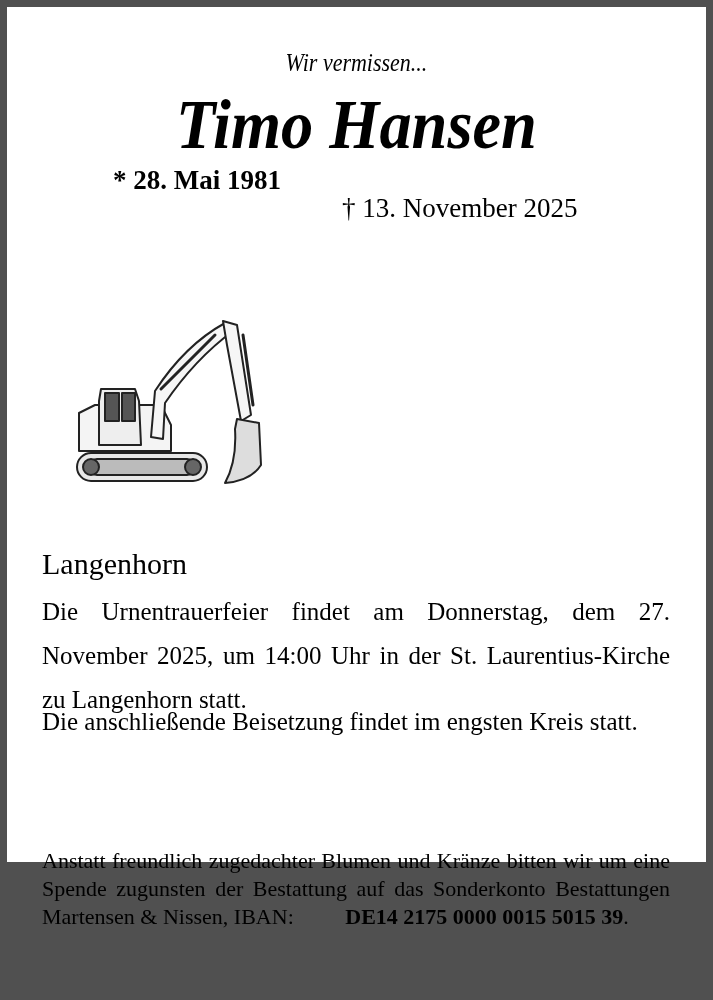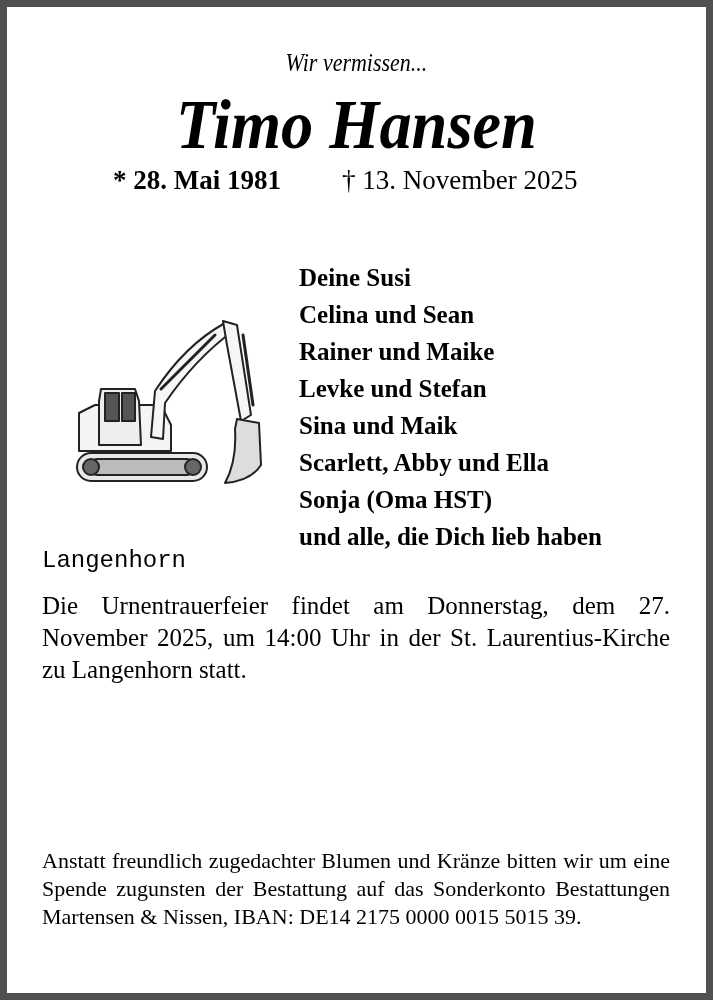--- a/index.html
+++ b/index.html
@@ -1,55 +1,45 @@
 <!DOCTYPE html>
 <html><head>
 <meta charset="utf-8">
 <style>
   html, body { margin:0; padding:0; }
   body { width:713px; height:1000px; background:#505050; position:relative; overflow:hidden;
          font-family:"Liberation Serif", "DejaVu Serif", serif; color:#000; }
-  .card { position:absolute; left:7px; top:7px; width:699px; height:986px; background:#fff; }
+  .card { position:absolute; left:7px; top:7px; width:699px; height:855px; background:#fff; }
   .abs { position:absolute; white-space:nowrap; }
   .intro { left:0; width:699px; top:42px; text-align:center; font-style:italic; font-size:25px; transform:scaleX(0.88); }
   .name { left:0; width:699px; top:78px; text-align:center; font-style:italic; font-weight:bold; font-size:70px; line-height:80px; transform:scaleX(0.92); }
   .dates { top:158px; font-size:27px; }
   .birth { left:106px;font-weight:bold; }
-  .death { left:335px; }
+  .death { left:335px;margin-top:28px; }
   .thanks { left:292px; top:217px; font-size:25px; }
   .family { left:292px; top:255px; margin:0; padding:0; list-style:none; font-weight:bold; font-size:25px; }
   .family li { height:37px; line-height:32px; }
   .excavator { left:58px; top:298px; width:200px; height:190px; }
-  .place { left:35px; top:540px; font-size:24px;font-family:Liberation Mono, monospace; }
-  .para { position:absolute; left:35px; width:628px; text-align:justify; font-size:25px; line-height:32px; margin:0; }
+  .place { left:35px; top:540px; font-size:30px; }
+  .para { position:absolute; left:35px; width:628px; text-align:justify; font-size:25px; line-height:44px; margin:0; }
   .p1 { top:583px; }
   .p2 { top:693px; }
   .p3 { top:770px; }
   .p4 { top:840px; font-size:22px; line-height:28px; }
-  .iban { font-weight:normal; }
+  .iban { font-weight:bold;margin-left:46px; }
 </style>
 </head>
 <body>
 
 <div class="card">
   <div class="abs intro">Wir vermissen...</div>
   <div class="abs name">Timo Hansen</div>
   <div class="abs dates birth">* 28. Mai 1981</div>
   <div class="abs dates death">† 13. November 2025</div>
 
-  <ul class="abs family">
-    <li>Deine Susi</li>
-    <li>Celina und Sean</li>
-    <li>Rainer und Maike</li>
-    <li>Levke und Stefan</li>
-    <li>Sina und Maik</li>
-    <li>Scarlett, Abby und Ella</li>
-    <li>Sonja (Oma HST)</li>
-    <li>und alle, die Dich lieb haben</li>
-  </ul>
 
   <svg class="abs excavator" viewBox="0 0 200 190" fill="none" stroke="#222" stroke-width="2" stroke-linejoin="round" stroke-linecap="round">
 
     <rect x="12" y="148" width="130" height="28" rx="14" fill="#e8e8e8"></rect>
     <rect x="24" y="154" width="106" height="16" rx="8" fill="#bbb"></rect>
     <circle cx="26" cy="162" r="8" fill="#666"></circle>
     <circle cx="128" cy="162" r="8" fill="#666"></circle>
 
     <path d="M14 108 L30 100 L96 100 L106 120 L106 146 L14 146 Z" fill="#f4f4f4"></path>
     <path d="M34 96 L36 84 L70 84 L74 96 L76 140 L34 140 Z" fill="#eee"></path>
@@ -61,14 +51,15 @@
 
     <path d="M158 16 L172 20 L186 110 L176 116 L162 40 Z" fill="#f6f6f6"></path>
     <path d="M178 30 L188 100" stroke-width="3"></path>
 
     <path d="M172 114 L194 118 L196 160 Q186 176 160 178 Q172 156 170 124 Z" fill="#ddd"></path>
   </svg>
 
   <div class="abs place">Langenhorn</div>
 
   <p class="para p1">Die Urnentrauerfeier findet am Donnerstag, dem 27. November 2025, um 14:00 Uhr in der St. Laurentius-Kirche zu Langenhorn statt.</p>
+  <p class="para p2">Die anschließende Beisetzung findet im engsten Kreis statt.</p>
   <p class="para p4"><span>Anstatt freundlich zugedachter Blumen und Kränze bitten wir um eine Spende zugunsten der Bestattung auf das Sonderkonto Bestattungen Martensen &amp; Nissen, IBAN: </span><span class="iban">DE14 2175 0000 0015 5015 39</span><span>.</span></p>
 </div>
 
 </body></html>

